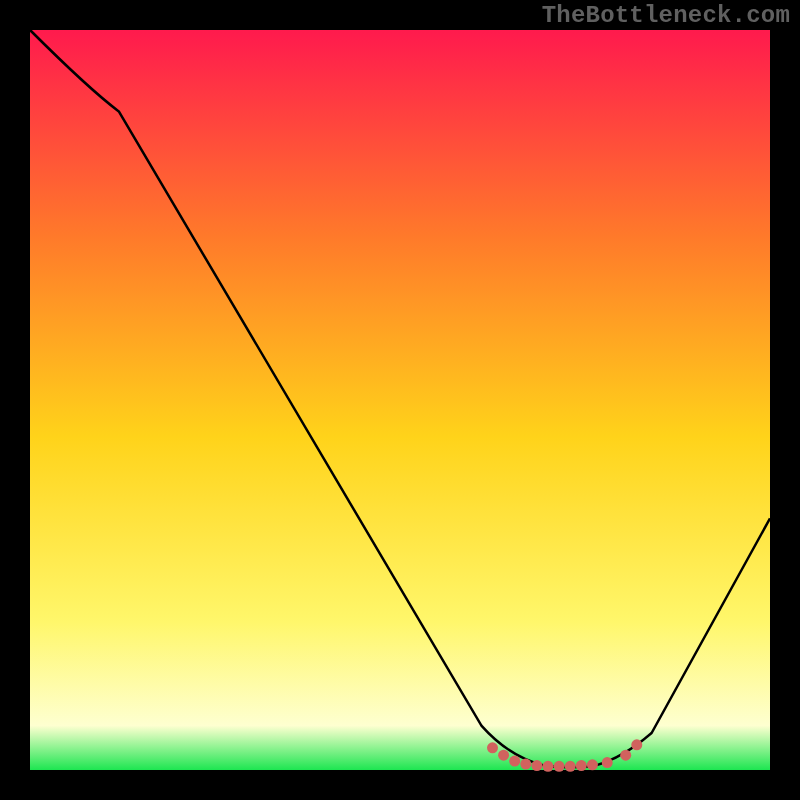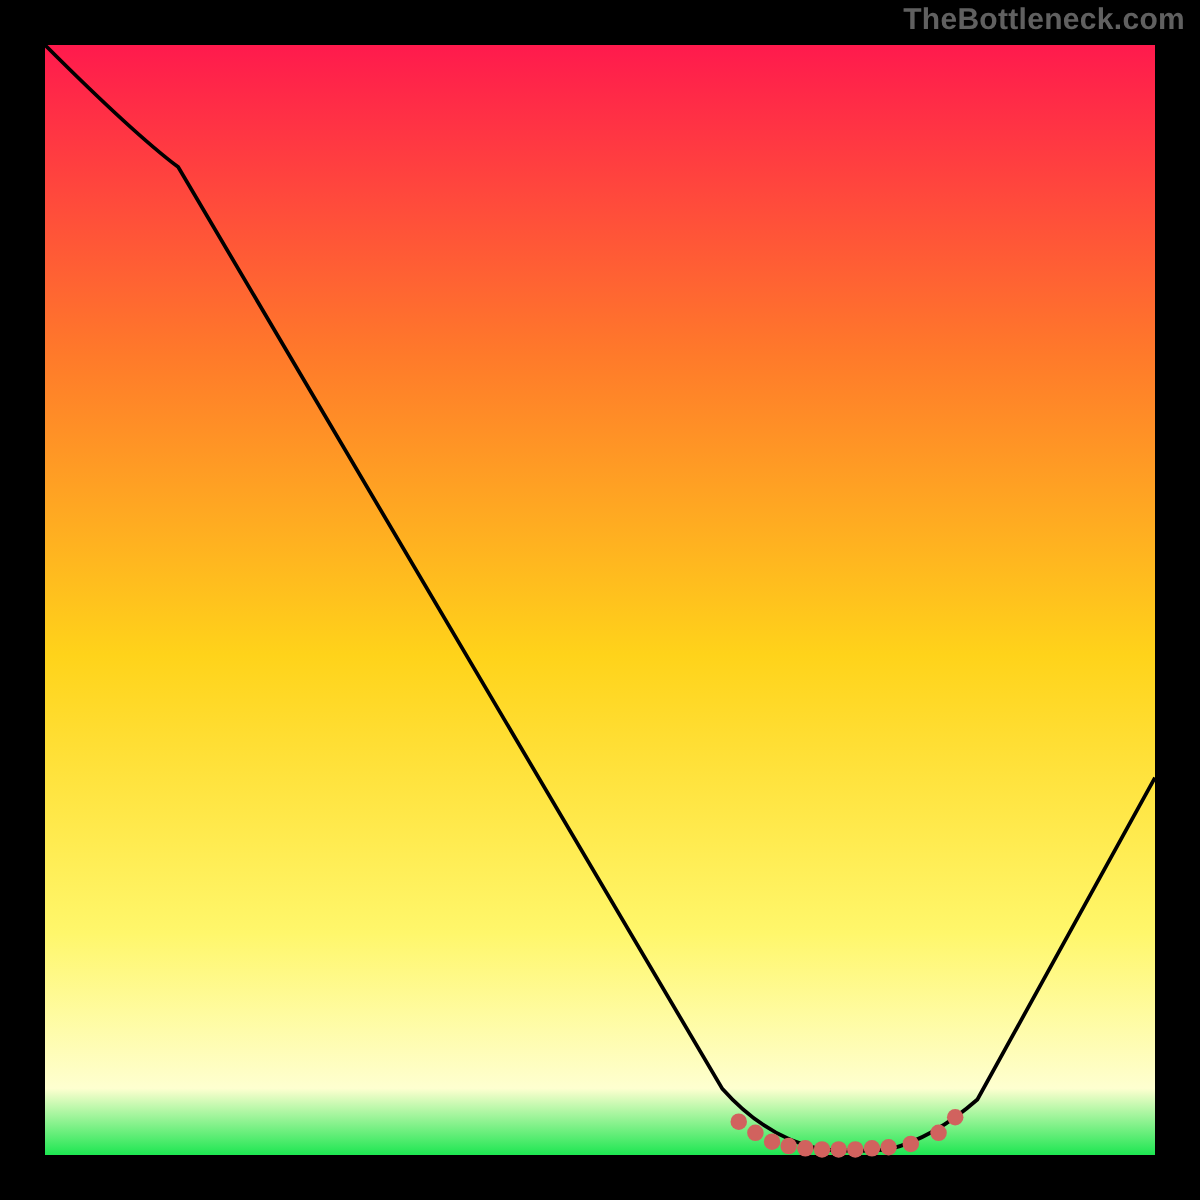--- a/index.html
+++ b/index.html
@@ -13,22 +13,22 @@
   .stage {
     position: relative;
     width: 800px;
     height: 800px;
   }
   .watermark {
     position: absolute;
     top: 2px;
     right: 10px;
     color: #606060;
-    font-family: Liberation Sans, sans-serif;
-    font-size: 20px;
+    font-family: Liberation Mono, monospace;
+    font-size: 24px;
     font-weight: 600;
     letter-spacing: 0.2px;
     z-index: 10;
   }
   svg {
     position: absolute;
     top: 0;
     left: 0;
     width: 800px;
     height: 800px;

